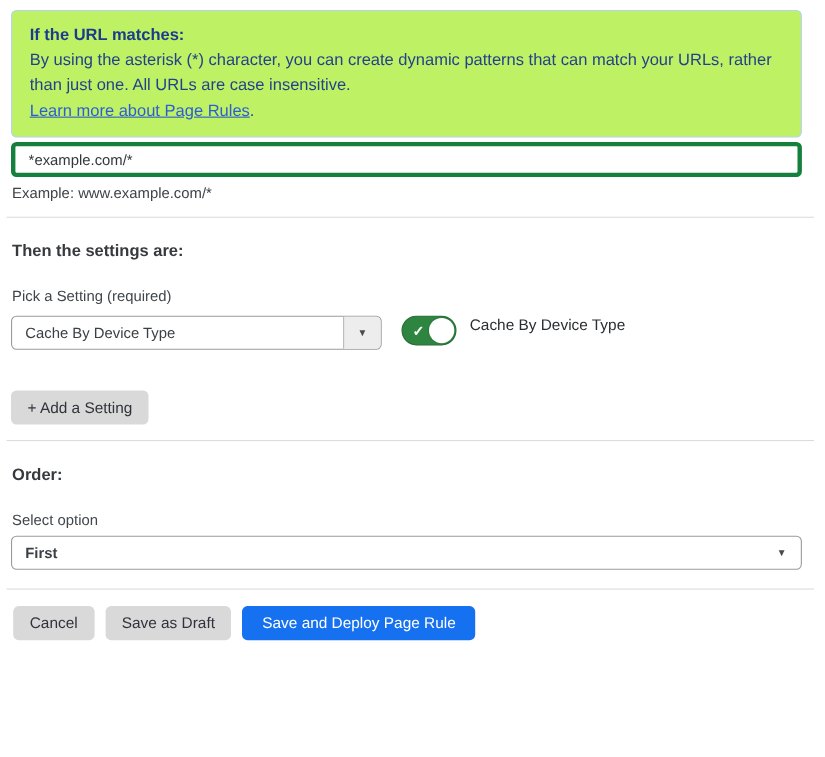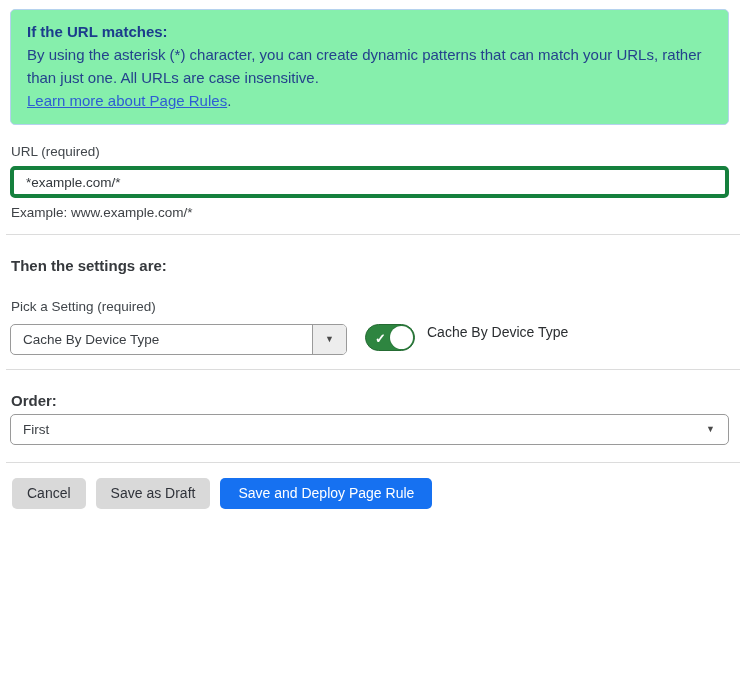--- a/index.html
+++ b/index.html
@@ -11,27 +11,27 @@
     overflow: hidden;
   }
   .page { padding: 9px 21px 0 10px; }
 
   .page-title {
     font-size: 20px; font-weight: bold; color: #3a3d40;
     margin: 0 0 15px 0; letter-spacing: -0.2px;
   }
 
   .info-box {
-    background: #86efac;
+    background: #bef264;
     border: 1px solid #b5d2ee;
     border-radius: 5px;
     padding: 10px 16px 12px 16px;
     font-size: 15px; line-height: 23px;
     color: #24428c;
-    margin-bottom: 19px;
+    margin-bottom: 4px;
   }
   .info-heading { font-weight: bold; color: #1b3c8c; }
   .info-body { margin: 0; }
   .info-link-line { margin: 0; }
   .info-link { color: #2e5dd3; text-decoration: underline; cursor: pointer; }
 
   .field-label {
     display: block;
     font-size: 13.5px; color: #41464b;
     margin: 0 0 7px 1px;
@@ -111,21 +111,21 @@
     font-family: "Liberation Sans", sans-serif;
     font-size: 14px; line-height: 1;
     padding: 8px 15px 9px 15px;
     cursor: pointer;
   }
   .btn-gray { background: #d9d9d9; color: #30333a; }
   .btn-blue { background: #1671f1; color: #ffffff; padding: 8px 18px 9px 18px; }
 
   .add-setting-btn { margin-top: 37px; }
 
-  .order-select { width: 100%; margin-top: 5px; }
+  .order-select { width: 100%; margin-top: 5px; font-weight: bold; }
   .order-select .select-value { color: #3c4045; }
   .order-select .arrow-plain {
     display: flex; align-items: center; padding-right: 13px;
   }
   .order-helper {
     font-size: 13.5px; line-height: 18px; color: #4a4e52;
     margin: 6px 0 0 1px;
   }
 
   .footer-divider { margin-top: 17px; }
@@ -139,21 +139,20 @@
 
 <div class="page">
 
 
   <div class="info-box">
     <div class="info-heading">If the URL matches:</div>
     <p class="info-body">By using the asterisk (*) character, you can create dynamic patterns that can match your URLs, rather than just one. All URLs are case insensitive.</p>
     <p class="info-link-line"><a class="info-link">Learn more about Page Rules</a><span>.</span></p>
   </div>
 
-  <label class="field-label">URL (required)</label>
   <input class="text-input" type="text" value="*example.com/*" style="">
   <div class="helper">Example: www.example.com/*</div>
 
   <hr class="divider">
 
   <div class="section-heading">Then the settings are:</div>
 
   <label class="field-label setting-picker-label">Pick a Setting (required)</label>
 
   <div class="picker-row">
@@ -163,25 +162,27 @@
         <span class="arrow-glyph">▼</span>
       </div>
     </div>
     <div class="toggle">
       <span class="toggle-check">✓</span>
       <span class="toggle-knob"></span>
     </div>
     <span class="toggle-row-label">Cache By Device Type</span>
   </div>
 
+  <button class="btn btn-gray add-setting-btn">+ Add a Setting</button>
 
   <hr class="divider">
 
   <div class="section-heading">Order:</div>
 
+  <label class="field-label setting-picker-label">Select option</label>
 
   <div class="select-control order-select">
     <div class="select-value">First</div>
     <div class="arrow-plain">
       <span class="arrow-glyph">▼</span>
     </div>
   </div>
 
   <hr class="divider footer-divider">
 

